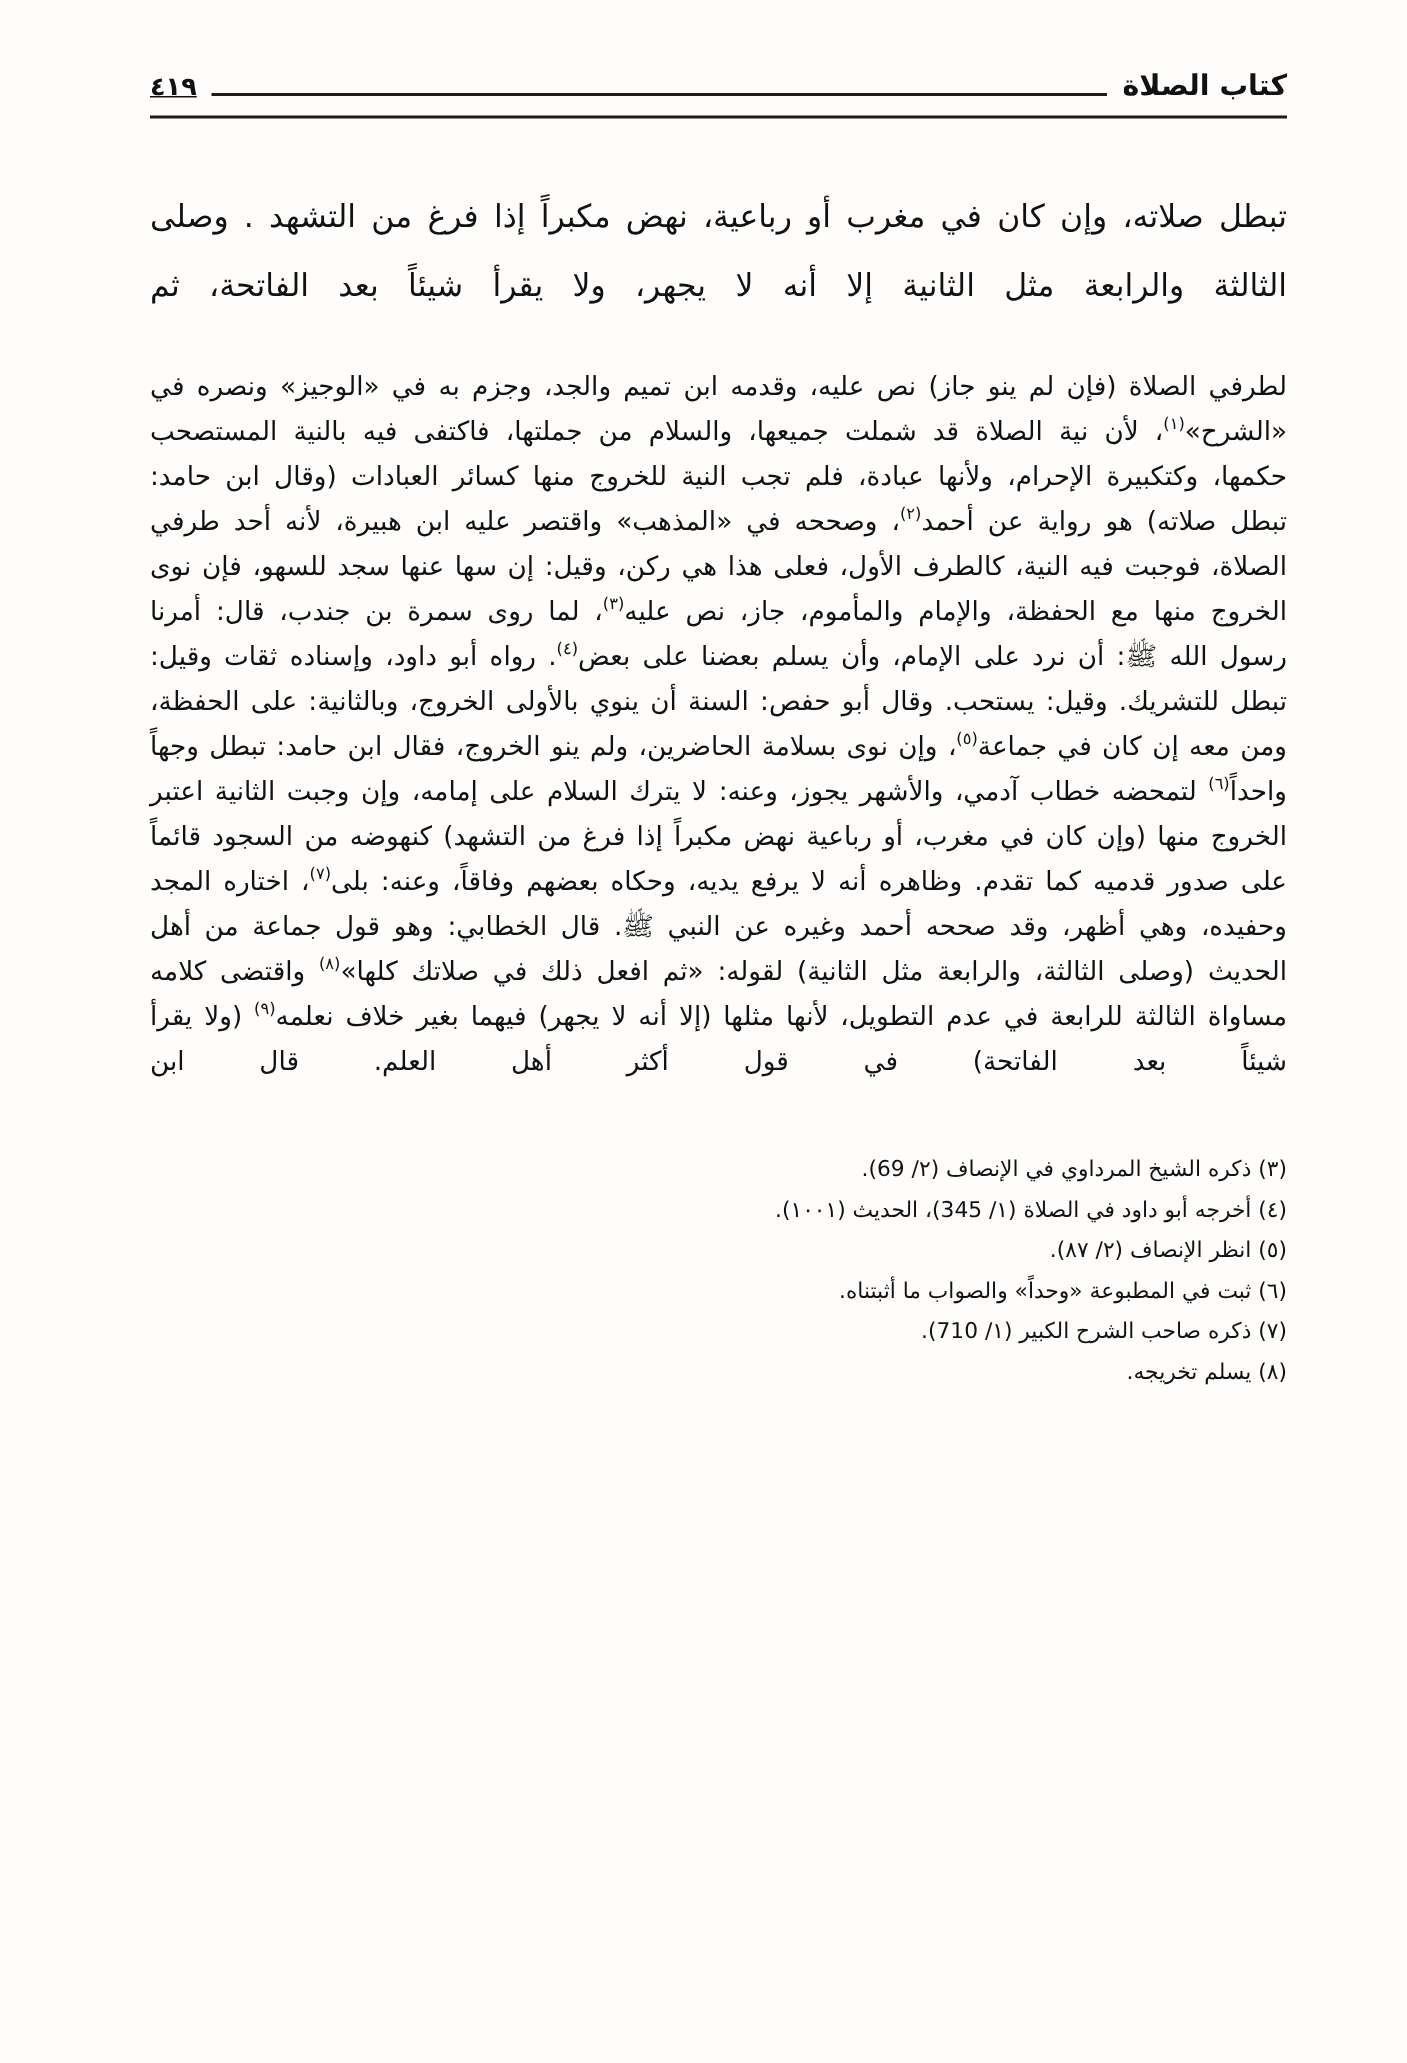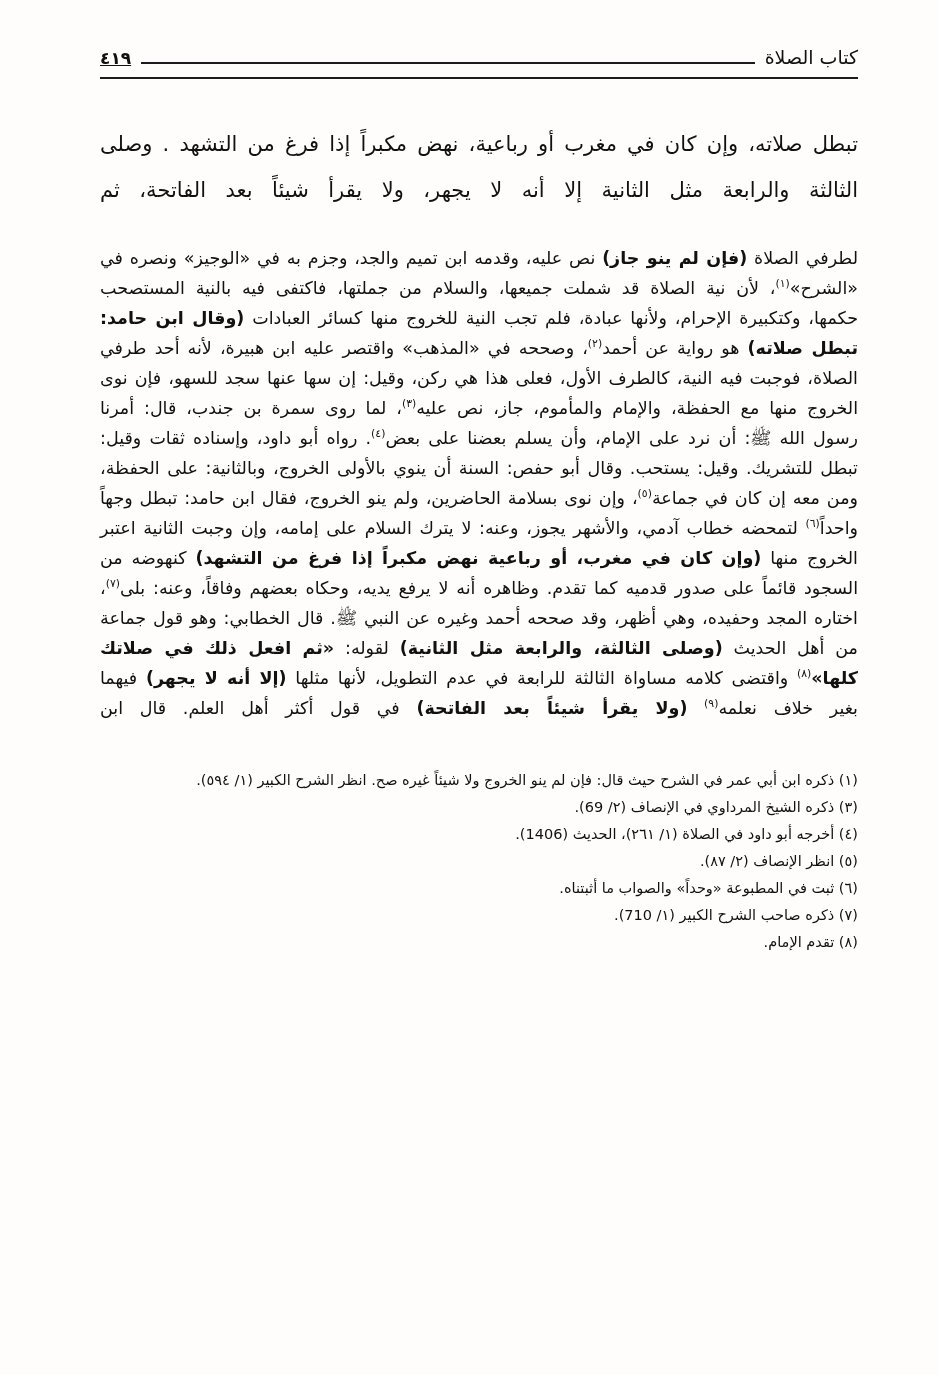--- a/index.html
+++ b/index.html
@@ -22,21 +22,21 @@
   }
 
   
   .header-row {
     display: flex;
     align-items: flex-end;
     direction: rtl;
   }
   .book-title {
     font-size: 19px;
-    font-weight: normal;
+    font-weight: bold;
     white-space: nowrap;
     padding-bottom: 2px;
   }
   .header-rule {
     flex: 1;
     border-bottom: 2.5px solid #1c1c1c;
     margin: 0 10px 6px 10px;
     height: 1px;
   }
   .page-number {
@@ -63,21 +63,21 @@
 
   
   .commentary {
     margin-top: 30px;
     font-size: 17.5px;
     line-height: 30px;
     text-align: justify;
     text-align-last: justify;
     word-spacing: 1px;
   }
-  .seg-bold { font-weight: bold; }
+  .seg-bold { font-weight: normal; }
   .seg-sup  {
     vertical-align: super;
     font-size: 0.62em;
     font-weight: normal;
     line-height: 0;
   }
 
   
   .footnotes {
     margin-top: 44px;
@@ -109,42 +109,38 @@
   <section>
     <p class="matn">تبطل صلاته، وإن كان في مغرب أو رباعية، نهض مكبراً إذا فرغ من التشهد . وصلى الثالثة والرابعة مثل الثانية إلا أنه لا يجهر، ولا يقرأ شيئاً بعد الفاتحة، ثم</p>
   </section>
 
   <section>
     <p class="commentary"><span>لطرفي الصلاة </span><span class="seg-bold">(فإن لم ينو جاز)</span><span> نص عليه، وقدمه ابن تميم والجد، وجزم به في «الوجيز» ونصره في «الشرح»</span><span class="seg-sup">(١)</span><span>، لأن نية الصلاة قد شملت جميعها، والسلام من جملتها، فاكتفى فيه بالنية المستصحب حكمها، وكتكبيرة الإحرام، ولأنها عبادة، فلم تجب النية للخروج منها كسائر العبادات </span><span class="seg-bold">(وقال ابن حامد: تبطل صلاته)</span><span> هو رواية عن أحمد</span><span class="seg-sup">(٢)</span><span>، وصححه في «المذهب» واقتصر عليه ابن هبيرة، لأنه أحد طرفي الصلاة، فوجبت فيه النية، كالطرف الأول، فعلى هذا هي ركن، وقيل: إن سها عنها سجد للسهو، فإن نوى الخروج منها مع الحفظة، والإمام والمأموم، جاز، نص عليه</span><span class="seg-sup">(٣)</span><span>، لما روى سمرة بن جندب، قال: أمرنا رسول الله ﷺ: أن نرد على الإمام، وأن يسلم بعضنا على بعض</span><span class="seg-sup">(٤)</span><span>. رواه أبو داود، وإسناده ثقات وقيل: تبطل للتشريك. وقيل: يستحب. وقال أبو حفص: السنة أن ينوي بالأولى الخروج، وبالثانية: على الحفظة، ومن معه إن كان في جماعة</span><span class="seg-sup">(٥)</span><span>، وإن نوى بسلامة الحاضرين، ولم ينو الخروج، فقال ابن حامد: تبطل وجهاً واحداً</span><span class="seg-sup">(٦)</span><span> لتمحضه خطاب آدمي، والأشهر يجوز، وعنه: لا يترك السلام على إمامه، وإن وجبت الثانية اعتبر الخروج منها </span><span class="seg-bold">(وإن كان في مغرب، أو رباعية نهض مكبراً إذا فرغ من التشهد)</span><span> كنهوضه من السجود قائماً على صدور قدميه كما تقدم. وظاهره أنه لا يرفع يديه، وحكاه بعضهم وفاقاً، وعنه: بلى</span><span class="seg-sup">(٧)</span><span>، اختاره المجد وحفيده، وهي أظهر، وقد صححه أحمد وغيره عن النبي ﷺ. قال الخطابي: وهو قول جماعة من أهل الحديث </span><span class="seg-bold">(وصلى الثالثة، والرابعة مثل الثانية)</span><span> لقوله: </span><span class="seg-bold">«ثم افعل ذلك في صلاتك كلها»</span><span class="seg-sup">(٨)</span><span> واقتضى كلامه مساواة الثالثة للرابعة في عدم التطويل، لأنها مثلها </span><span class="seg-bold">(إلا أنه لا يجهر)</span><span> فيهما بغير خلاف نعلمه</span><span class="seg-sup">(٩)</span><span> </span><span class="seg-bold">(ولا يقرأ شيئاً بعد الفاتحة)</span><span> في قول أكثر أهل العلم. قال ابن</span></p>
   </section>
 
   <section class="footnotes">
     <div class="footnote">
-      <span class="fn-marker">(١)</span>
-      <span class="fn-text">ذكره ابن أبي عمر في الشرح حيث قال: فإن لم ينو الخروج ولا شيئاً غيره صح. انظر الشرح الكبير (١/ ٥٩٤).</span>
-    </div>
-    <div class="footnote">
       <span class="fn-marker">(٣)</span>
       <span class="fn-text">ذكره الشيخ المرداوي في الإنصاف (٢/ 69).</span>
     </div>
     <div class="footnote">
       <span class="fn-marker">(٤)</span>
-      <span class="fn-text">أخرجه أبو داود في الصلاة (١/ ٢٦١)، الحديث (1406).</span>
+      <span class="fn-text">أخرجه أبو داود في الصلاة (١/ 345)، الحديث (١٠٠١).</span>
     </div>
     <div class="footnote">
       <span class="fn-marker">(٥)</span>
       <span class="fn-text">انظر الإنصاف (٢/ ٨٧).</span>
     </div>
     <div class="footnote">
       <span class="fn-marker">(٦)</span>
       <span class="fn-text">ثبت في المطبوعة «وحداً» والصواب ما أثبتناه.</span>
     </div>
     <div class="footnote">
       <span class="fn-marker">(٧)</span>
       <span class="fn-text">ذكره صاحب الشرح الكبير (١/ 710).</span>
     </div>
     <div class="footnote">
       <span class="fn-marker">(٨)</span>
-      <span class="fn-text">تقدم الإمام.</span>
+      <span class="fn-text">يسلم تخريجه.</span>
     </div>
   </section>
 
 </div>
 
 </body></html>

